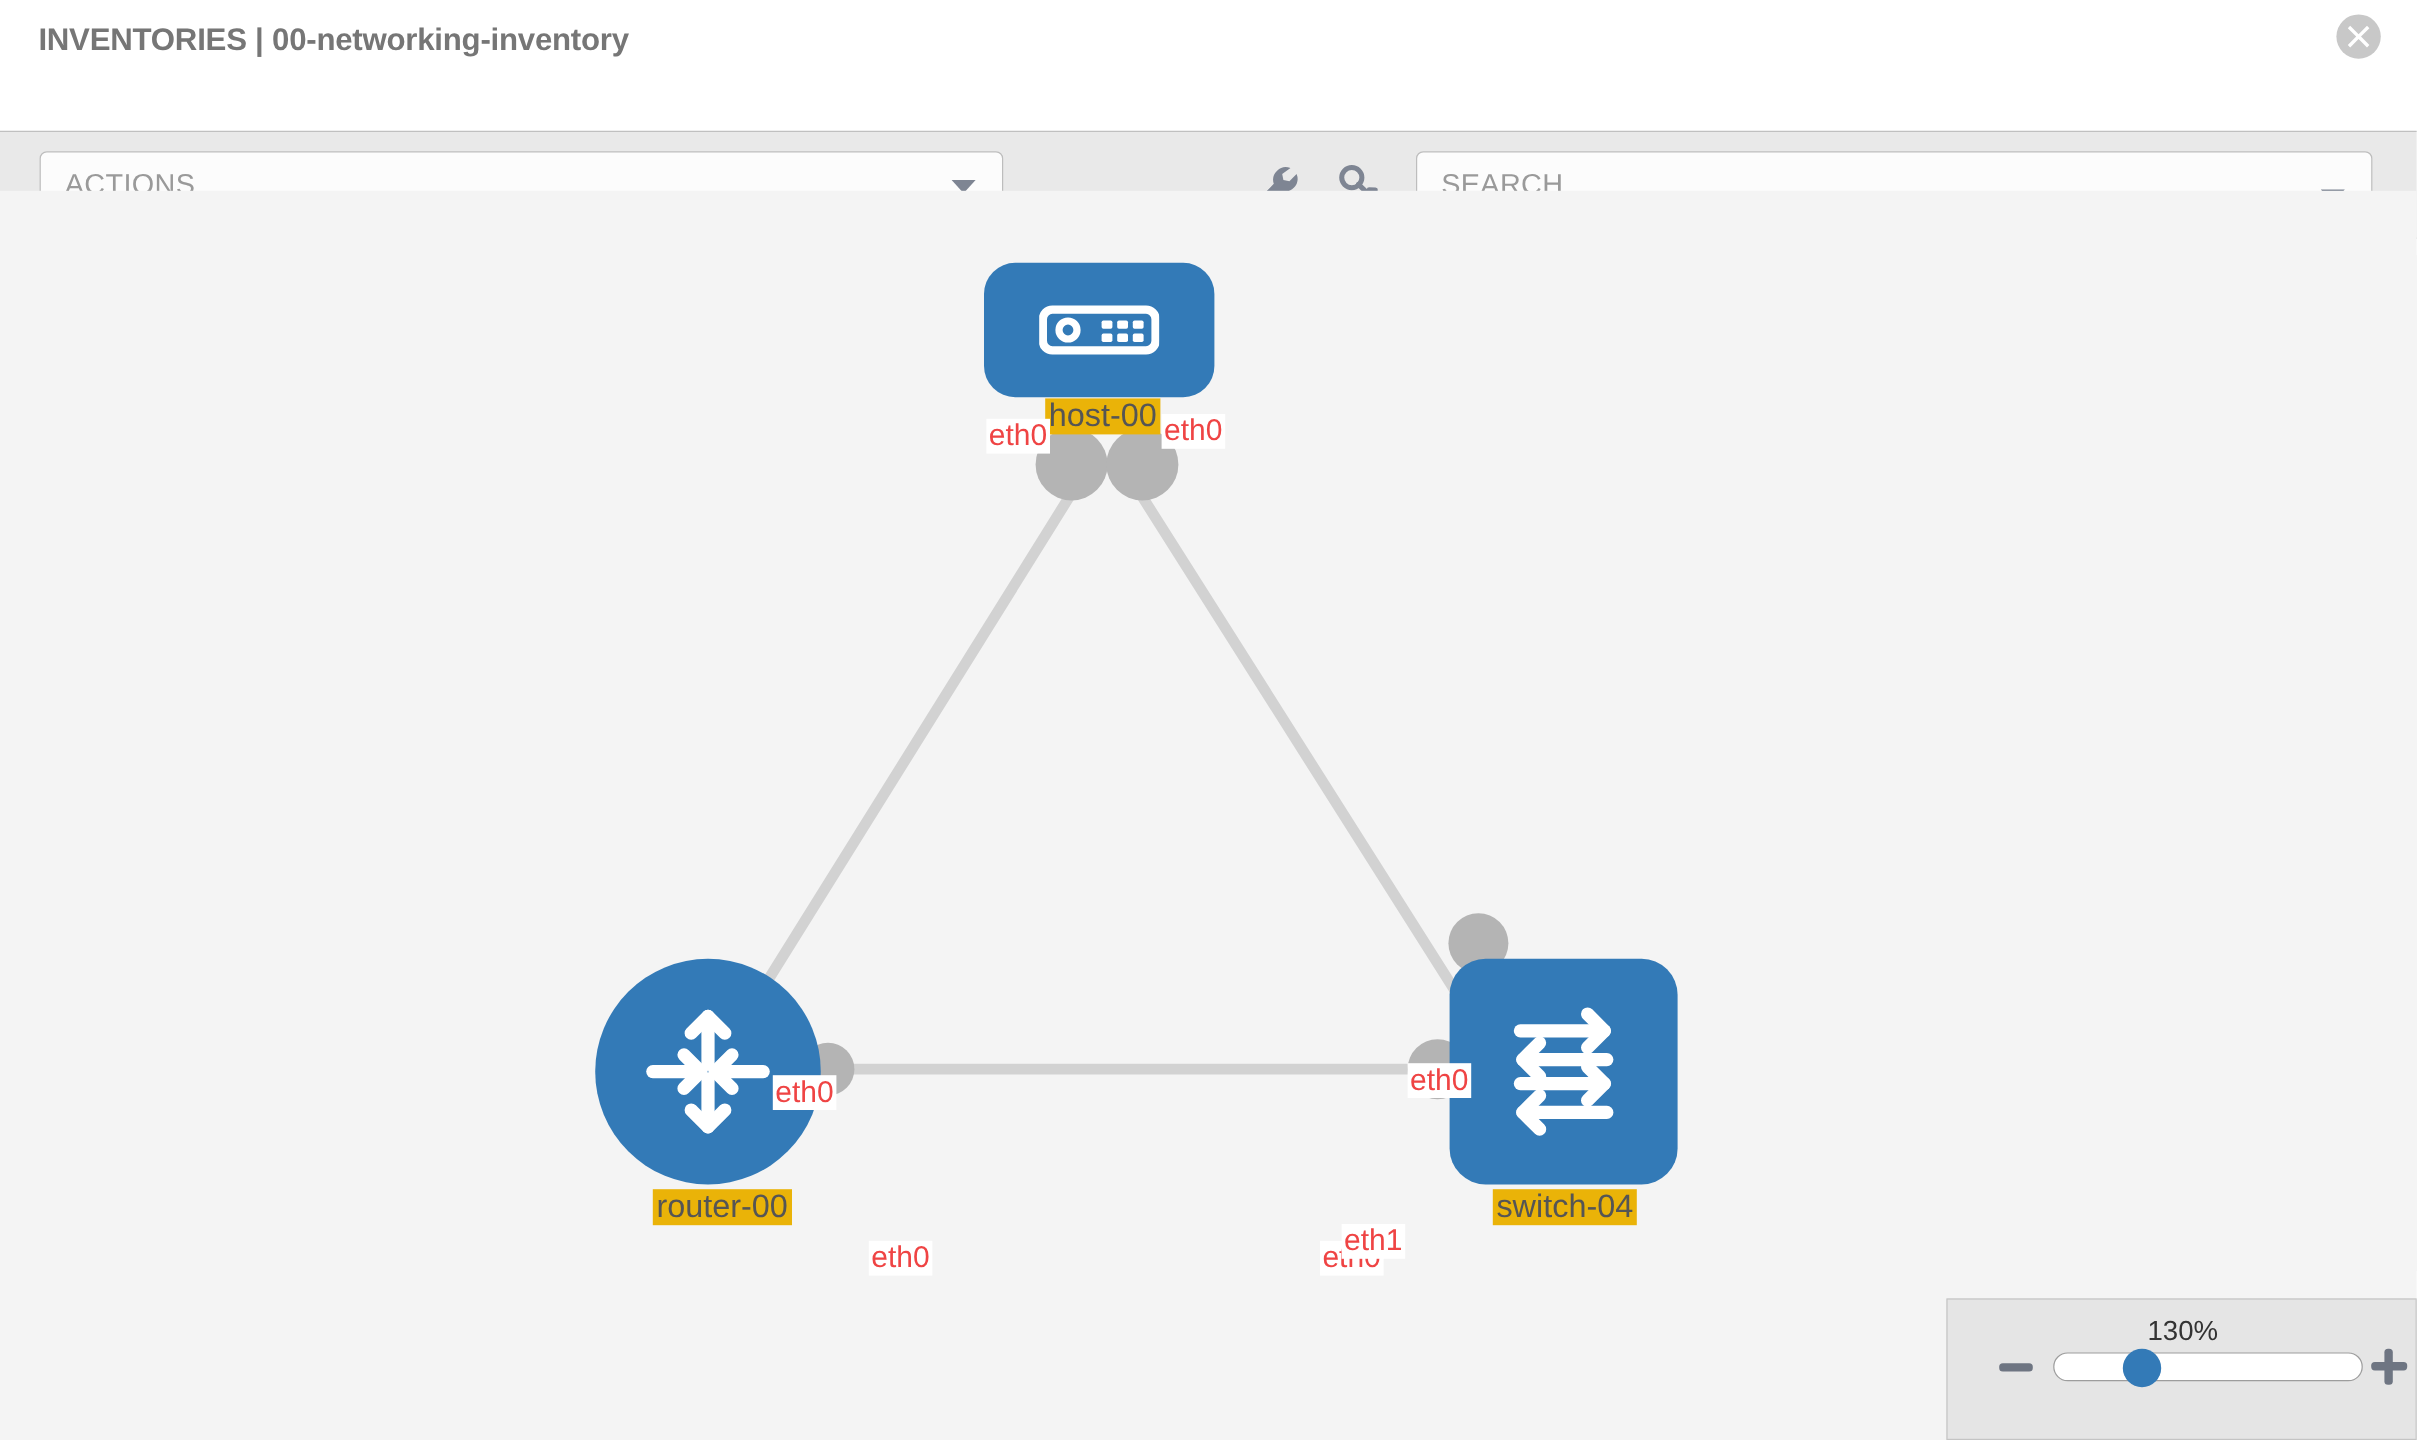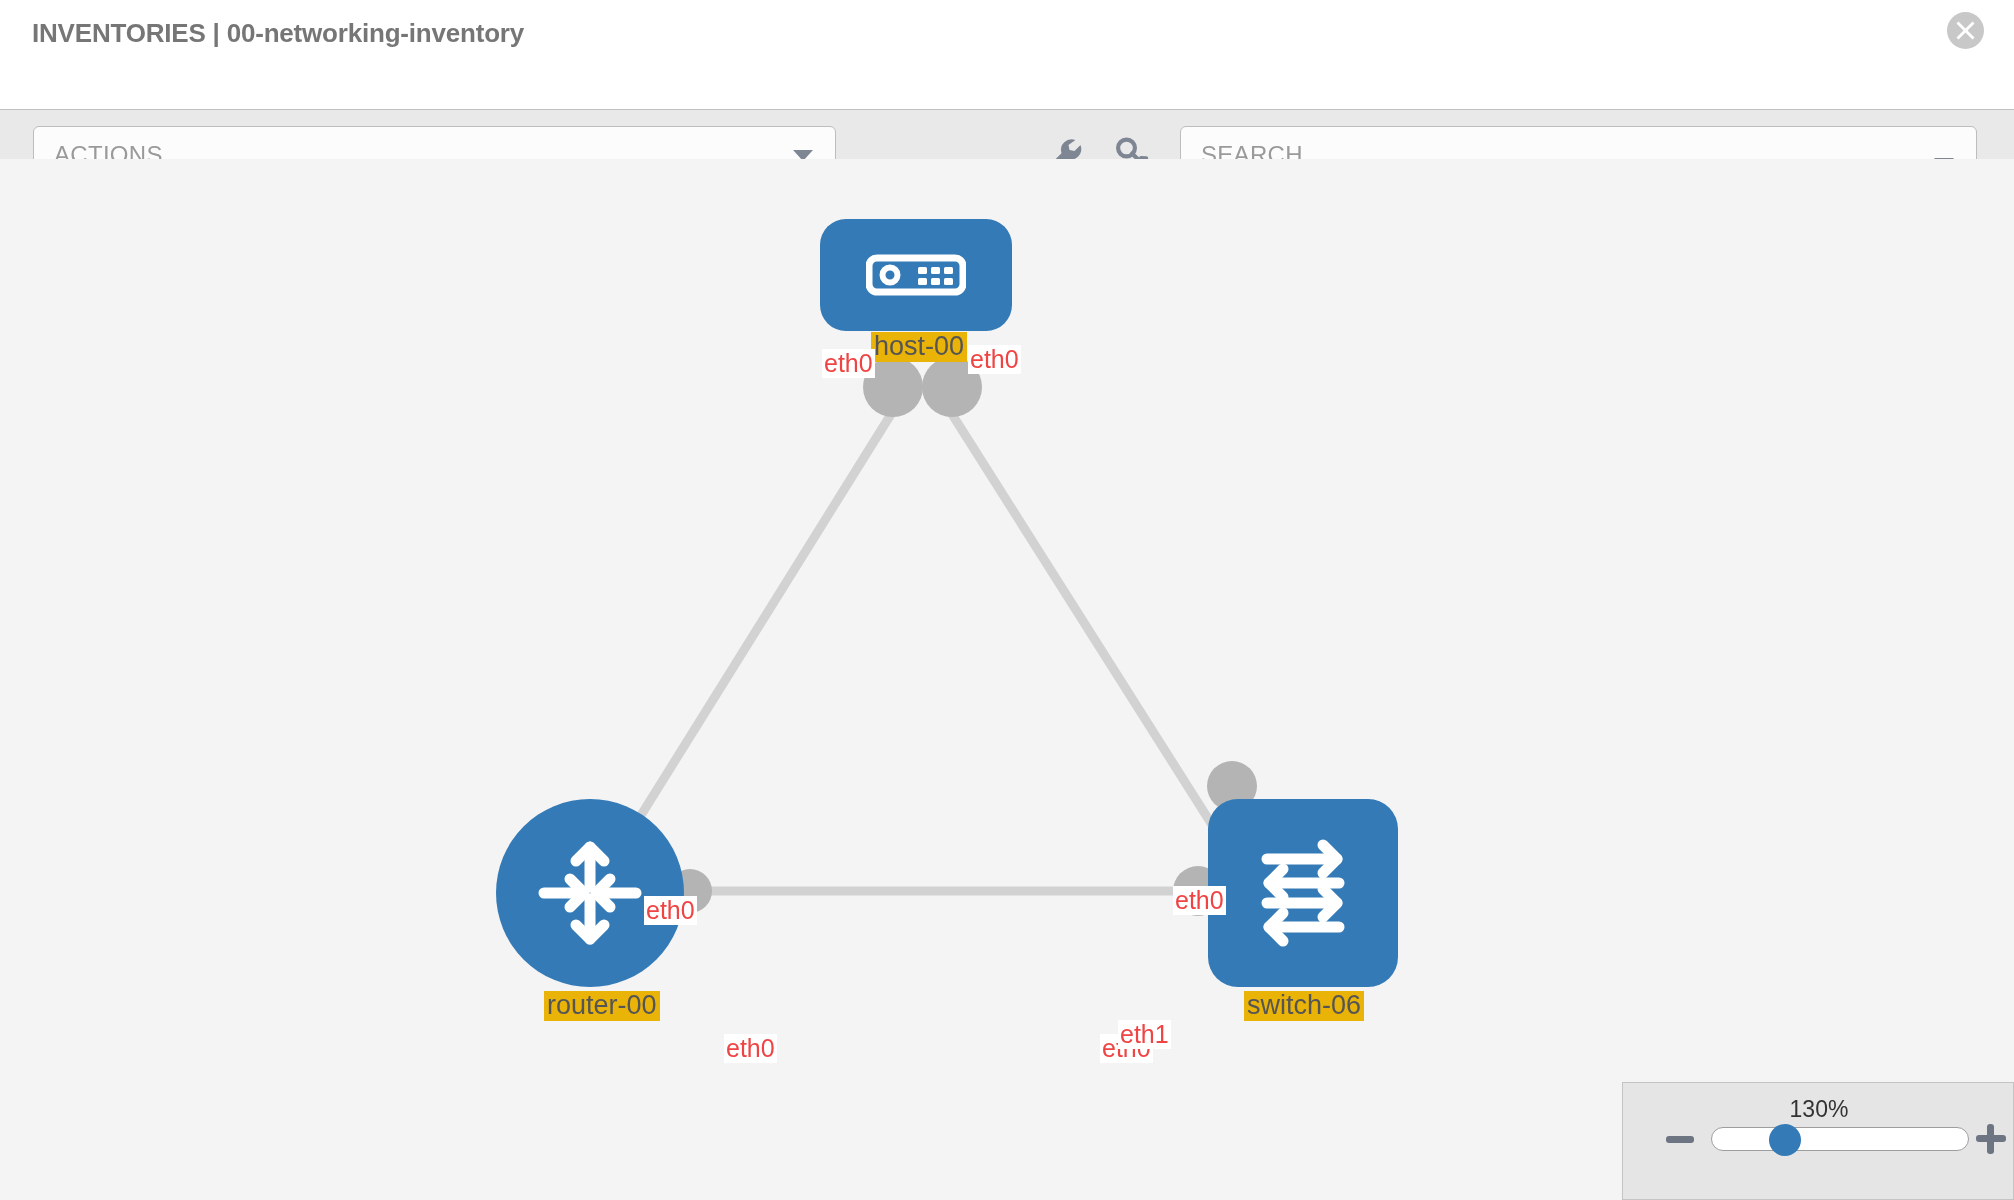--- a/index.html
+++ b/index.html
@@ -243,21 +243,21 @@
               <path d="M82 14 L96 28 L82 42"></path>
             <path d="M98 52 L28 52"></path>
               <path d="M42 38 L28 52 L42 66"></path>
             <path d="M26 72 L96 72"></path>
               <path d="M82 58 L96 72 L82 86"></path>
             <path d="M98 96 L28 96"></path>
               <path d="M42 82 L28 96 L42 110"></path>
           </g>
         </svg>
       </div>
-      <div class="node-label" style="left:36px; top:192px;">switch-06</div>
+      <div class="node-label" style="left:36px; top:192px;">switch-04</div>
     </div>
 
     <div class="iface-label" style="left:822px; top:190px;">eth0</div>
     <div class="iface-label" style="left:968px; top:186px;">eth0</div>
     <div class="iface-label" style="left:644px; top:737px;">eth0</div>
     <div class="iface-label" style="left:1173px; top:727px;">eth0</div>
     <div class="iface-label" style="left:724px; top:875px;">eth0</div>
     <div class="iface-label" style="left:1100px; top:875px;">eth0</div>
     <div class="iface-label" style="left:1118px; top:861px;">eth1</div>
 

